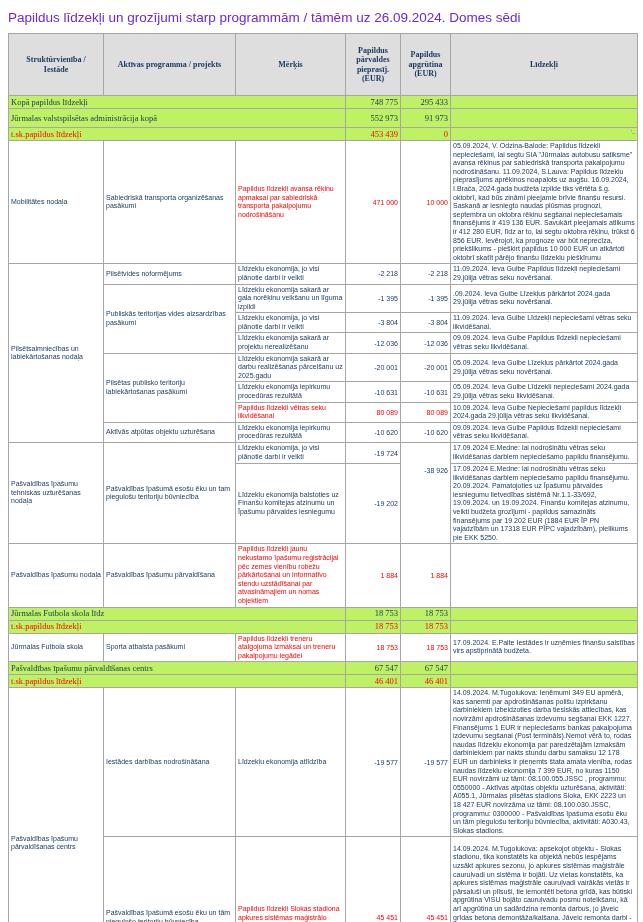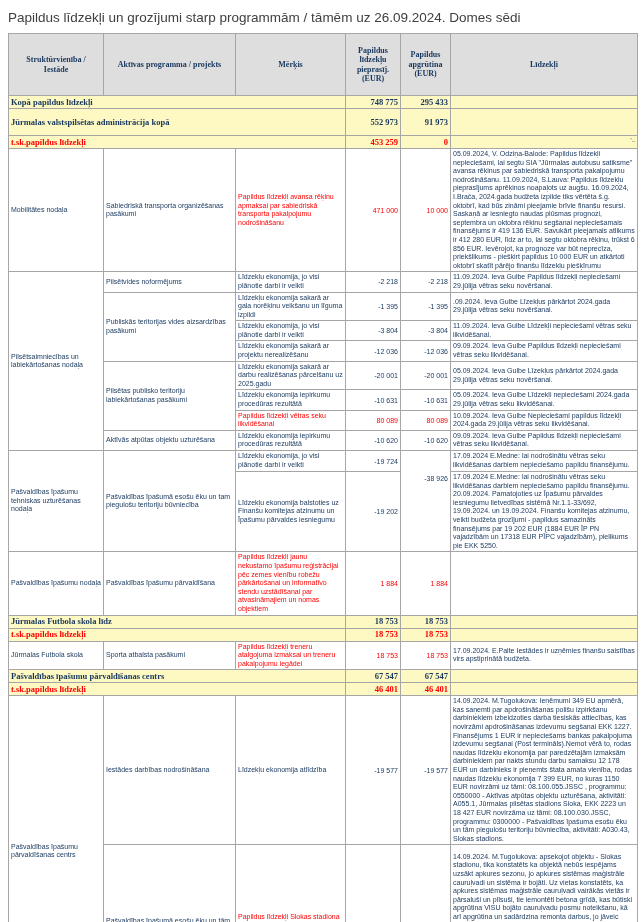--- a/index.html
+++ b/index.html
@@ -1,22 +1,22 @@
 <!DOCTYPE html>
 <html><head>
 <meta charset="utf-8">
 <style>
   * { margin:0; padding:0; box-sizing:border-box; }
   html,body { width:643px; background:#ffffff; font-family:"Liberation Sans", sans-serif; }
   body { padding:7px 7px 0 8px; }
-  .page-title { font-size:13.5px; color:#404040; letter-spacing:0px; margin:3px 0 8px 0; white-space:nowrap; }
+  .page-title { font-size:13.5px; color:#6d28d9; letter-spacing:0px; margin:3px 0 8px 0; white-space:nowrap; }
   table.budget { border-collapse:collapse; table-layout:fixed; width:629px; }
   td, th { border:1px solid #a6a6a6; overflow:hidden; vertical-align:middle; padding:1px 2px; }
   th.head { background:#dedede; color:#17375e; font-family:"Liberation Serif", serif; font-weight:bold; font-size:8px; line-height:9.5px; text-align:center; white-space:pre-line; }
-  tr.summary td { background:#fef9c3; color:#17375e; font-family:"Liberation Serif", serif; font-weight:bold; font-size:8.5px; line-height:9px; }
+  tr.summary td { background:#bef264; color:#17375e; font-family:"Liberation Serif", serif; font-weight:normal; font-size:8.5px; line-height:9px; }
   tr.summary td.num { }
   tr.summary.red td.label, tr.summary.red td.num { color:#ff0000; }
   td.unit, td.prog { color:#17375e; font-size:7px; line-height:8.6px; }
   td.goal { color:#17375e; font-size:7px; line-height:8.6px; }
   td.goal.red, td.num.red { color:#ff0000; }
   td.num { color:#17375e; font-size:7px; text-align:right; }
   td.comment { color:#17375e; font-size:7px; line-height:8.6px; vertical-align:middle; }
   .marker { float:right; font-size:6px; color:#666; line-height:6px; }
 </style>
 </head>
@@ -33,42 +33,42 @@
       <col style="width:50px">
       <col style="width:187px">
   </colgroup>
 
   <tbody>
       <tr style="height:62px">
     <th class="head">Struktūrvienība /
 Iestāde</th>
     <th class="head">Aktīvas programma / projekts</th>
     <th class="head">Mērķis</th>
-    <th class="head">Papildus līdzekļu pieprasīj. (EUR)</th>
+    <th class="head">Papildus pārvaldes pieprasīj. (EUR)</th>
     <th class="head">Papildus apgrūtina (EUR)</th>
     <th class="head">Līdzekļi</th>
   </tr>
 
   <tr class="summary" style="height:13px">
     <td class="label" colspan="3">Kopā papildus līdzekļi</td>
     <td class="num">748 775</td>
     <td class="num">295 433</td>
     <td></td>
   </tr>
 
-  <tr class="summary" style="height:27px">
+  <tr class="summary" style="height:19px">
     <td class="label" colspan="3">Jūrmalas valstspilsētas administrācija kopā</td>
     <td class="num">552 973</td>
     <td class="num">91 973</td>
     <td></td>
   </tr>
 
   <tr class="summary red" style="height:13px">
     <td class="label" colspan="3">t.sk.papildus līdzekļi</td>
-    <td class="num">453 259</td>
+    <td class="num">453 439</td>
     <td class="num">0</td>
     <td style="vertical-align:top">
           <span class="marker">'..</span>
         </td>
   </tr>
 
   <tr style="height:118px">
     <td class="unit">Mobilitātes nodaļa</td>
     <td class="prog">Sabiedriskā transporta organizēšanas pasākumi</td>
     <td class="goal red">Papildus līdzekļi avansa rēķinu apmaksai par sabiedriskā transporta pakalpojumu nodrošināšanu</td>

